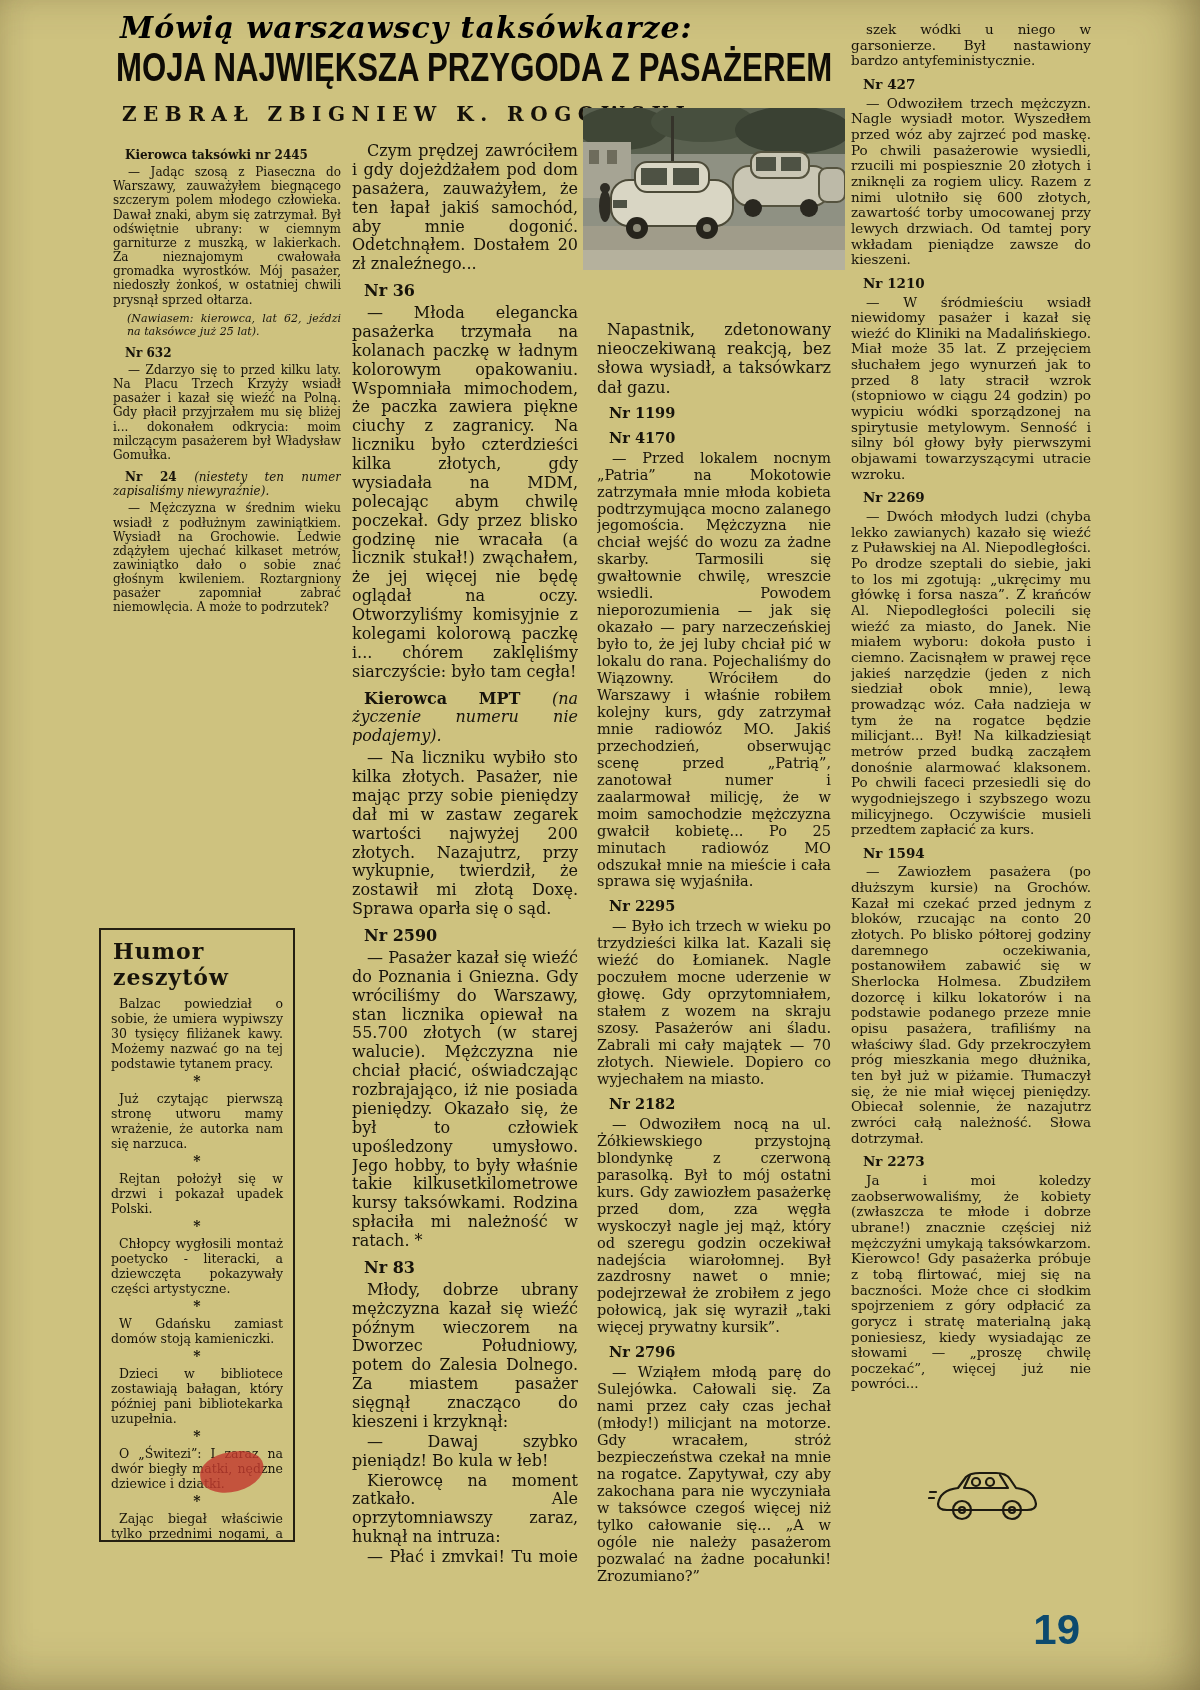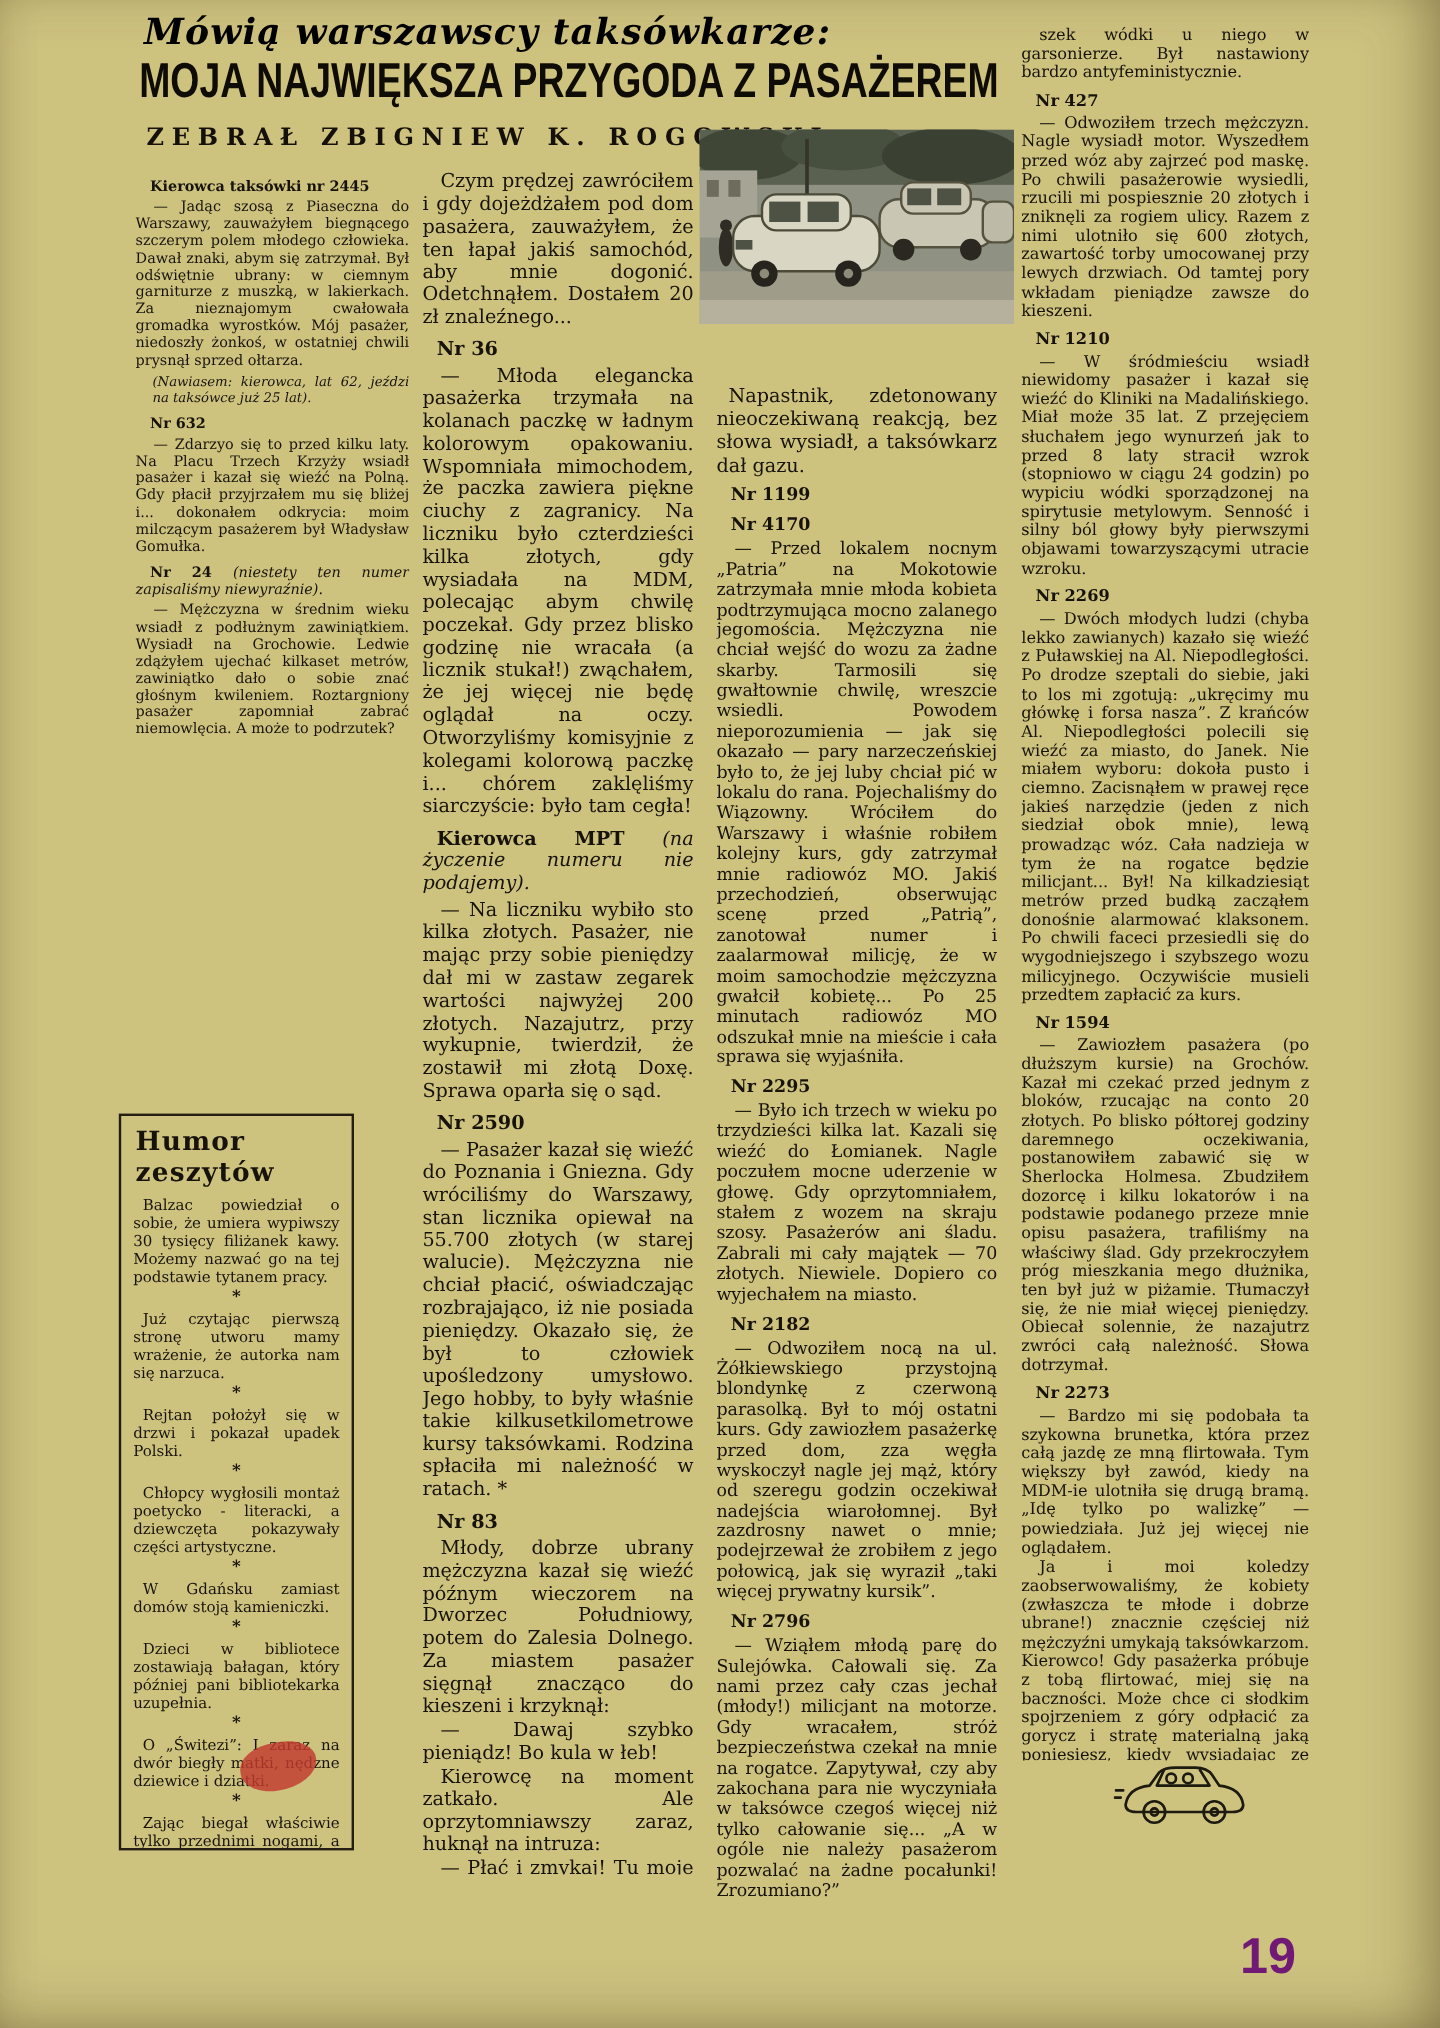--- a/index.html
+++ b/index.html
@@ -51,21 +51,21 @@
   }
   .humor-item{font-size:12.5px;line-height:1.2;text-align:justify;text-indent:8px;}
   .humor-star{text-align:center;font-weight:bold;font-size:14px;line-height:1;margin:3px 0;}
   .red-blot{
     position:absolute;left:200px;top:1452px;width:64px;height:40px;
     border-radius:52% 44% 58% 46%;opacity:.82;transform:rotate(-8deg);
   }
   .car-doodle{position:absolute;left:928px;top:1462px;width:118px;height:60px;}
   .page-number{
     position:absolute;right:120px;bottom:36px;
-    font-family:"Liberation Sans", sans-serif;font-weight:bold;font-size:42px;color:#701a75;
+    font-family:"Liberation Sans", sans-serif;font-weight:bold;font-size:42px;color:#0c4a6e;
   }
 </style>
 </head>
 <body>
 
 <div class="page" style="background: rgb(206, 194, 127); color: rgb(23, 19, 10);">
 
   <div class="kicker">Mówią warszawscy taksówkarze:</div>
   <h1 class="headline">MOJA NAJWIĘKSZA PRZYGODA Z PASAŻEREM</h1>
   <div class="byline">ZEBRAŁ ZBIGNIEW K. ROGOWSKI</div>
@@ -147,21 +147,20 @@
       <div class="blk p">szek wódki u niego w garsonierze. Był nastawiony bardzo antyfeministycznie.</div>
       <div class="blk h">Nr 427</div>
       <div class="blk p">— Odwoziłem trzech mężczyzn. Nagle wysiadł motor. Wyszedłem przed wóz aby zajrzeć pod maskę. Po chwili pasażerowie wysiedli, rzucili mi pospiesznie 20 złotych i zniknęli za rogiem ulicy. Razem z nimi ulotniło się 600 złotych, zawartość torby umocowanej przy lewych drzwiach. Od tamtej pory wkładam pieniądze zawsze do kieszeni.</div>
       <div class="blk h">Nr 1210</div>
       <div class="blk p">— W śródmieściu wsiadł niewidomy pasażer i kazał się wieźć do Kliniki na Madalińskiego. Miał może 35 lat. Z przejęciem słuchałem jego wynurzeń jak to przed 8 laty stracił wzrok (stopniowo w ciągu 24 godzin) po wypiciu wódki sporządzonej na spirytusie metylowym. Senność i silny ból głowy były pierwszymi objawami towarzyszącymi utracie wzroku.</div>
       <div class="blk h">Nr 2269</div>
       <div class="blk p">— Dwóch młodych ludzi (chyba lekko zawianych) kazało się wieźć z Puławskiej na Al. Niepodległości. Po drodze szeptali do siebie, jaki to los mi zgotują: „ukręcimy mu główkę i forsa nasza”. Z krańców Al. Niepodległości polecili się wieźć za miasto, do Janek. Nie miałem wyboru: dokoła pusto i ciemno. Zacisnąłem w prawej ręce jakieś narzędzie (jeden z nich siedział obok mnie), lewą prowadząc wóz. Cała nadzieja w tym że na rogatce będzie milicjant... Był! Na kilkadziesiąt metrów przed budką zacząłem donośnie alarmować klaksonem. Po chwili faceci przesiedli się do wygodniejszego i szybszego wozu milicyjnego. Oczywiście musieli przedtem zapłacić za kurs.</div>
       <div class="blk h">Nr 1594</div>
       <div class="blk p">— Zawiozłem pasażera (po dłuższym kursie) na Grochów. Kazał mi czekać przed jednym z bloków, rzucając na conto 20 złotych. Po blisko półtorej godziny daremnego oczekiwania, postanowiłem zabawić się w Sherlocka Holmesa. Zbudziłem dozorcę i kilku lokatorów i na podstawie podanego przeze mnie opisu pasażera, trafiliśmy na właściwy ślad. Gdy przekroczyłem próg mieszkania mego dłużnika, ten był już w piżamie. Tłumaczył się, że nie miał więcej pieniędzy. Obiecał solennie, że nazajutrz zwróci całą należność. Słowa dotrzymał.</div>
       <div class="blk h">Nr 2273</div>
-      <div class="blk p">— Bardzo mi się podobała ta szykowna brunetka, która przez całą jazdę ze mną flirtowała. Tym większy był zawód, kiedy na MDM-ie ulotniła się drugą bramą. „Idę tylko po walizkę” — powiedziała. Już jej więcej nie oglądałem.</div>
       <div class="blk p">Ja i moi koledzy zaobserwowaliśmy, że kobiety (zwłaszcza te młode i dobrze ubrane!) znacznie częściej niż mężczyźni umykają taksówkarzom. Kierowco! Gdy pasażerka próbuje z tobą flirtować, miej się na baczności. Może chce ci słodkim spojrzeniem z góry odpłacić za gorycz i stratę materialną jaką poniesiesz, kiedy wysiadając ze słowami — „proszę chwilę poczekać”, więcej już nie powróci...</div>
     </div>
 
   <div class="humor-box">
     <div class="humor-title">Humor zeszytów</div>
     <div class="humor-items">
         <div class="humor-item">Balzac powiedział o sobie, że umiera wypiwszy 30 tysięcy filiżanek kawy. Możemy nazwać go na tej podstawie tytanem pracy.</div>
         <div class="humor-star">*</div>
         <div class="humor-item">Już czytając pierwszą stronę utworu mamy wrażenie, że autorka nam się narzuca.</div>
         <div class="humor-star">*</div>

